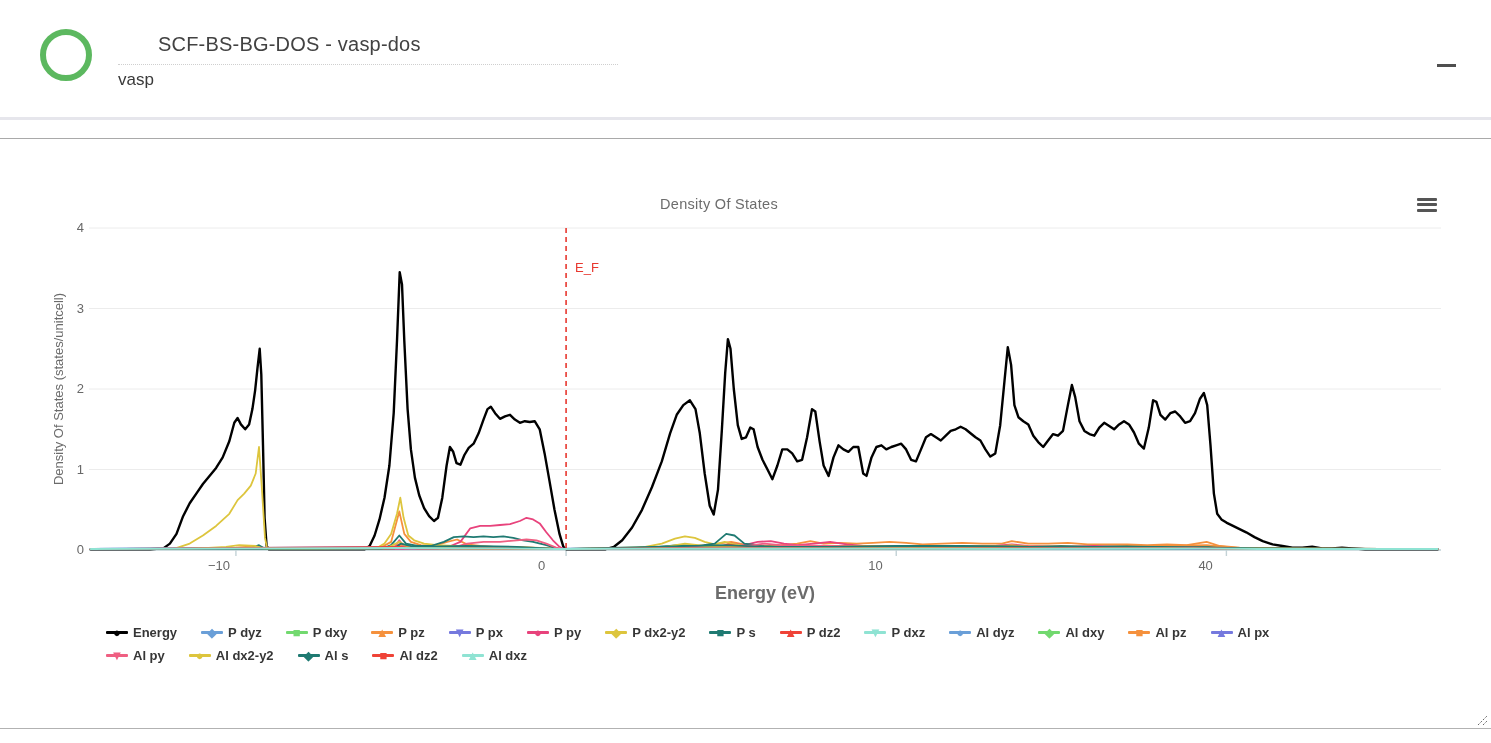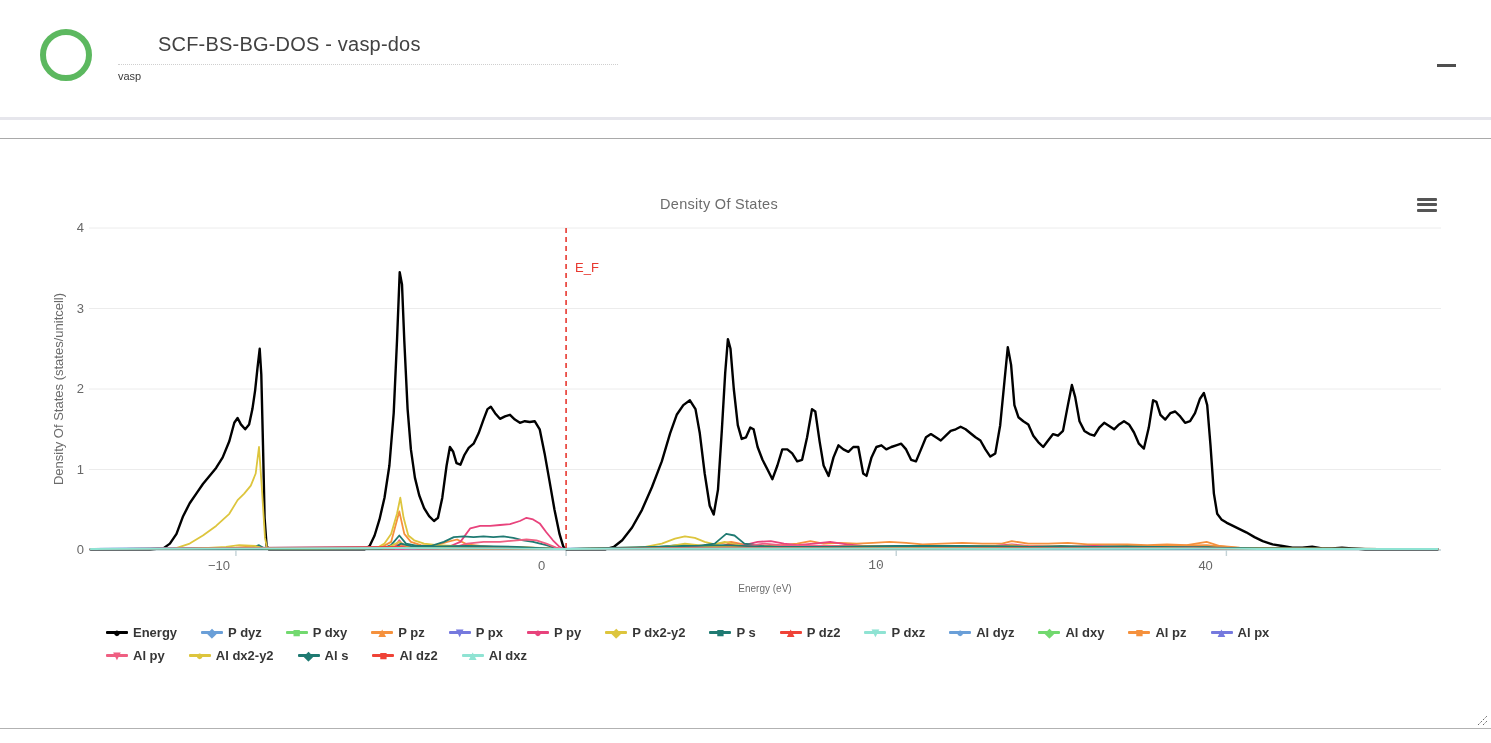--- a/index.html
+++ b/index.html
@@ -14,21 +14,21 @@
   }
   .card-title{
     position:absolute;left:118px;top:33px;font-size:20px;color:#424242;
     white-space:nowrap;letter-spacing:.2px;margin-left:40px;
   }
   .title-underline{
     position:absolute;left:118px;top:64px;width:500px;height:0;
     border-bottom:1px dotted #cfcfcf;
   }
   .card-subtitle{
-    position:absolute;left:118px;top:70px;font-size:11px;color:#3a3a3a;
+    position:absolute;left:118px;top:70px;font-size:17px;color:#3a3a3a;
   }
   .minimize-btn{
     position:absolute;left:1430px;top:48px;width:32px;height:24px;border:none;
     background:transparent;cursor:pointer;padding:0;
   }
   .minimize-bar{width:19px;height:3px;background:#4f4f4f;margin:10px auto 0 auto;}
   .hdr-divider-light{position:absolute;left:0;top:117px;width:1491px;height:3px;background:#e6e6ec;}
   .hdr-divider-dark{position:absolute;left:0;top:138px;width:1491px;height:1px;background:#a9a9a9;}
   .cell-bottom{position:absolute;left:0;top:728px;width:1491px;height:1px;background:#b2b2b2;}
   .resize-handle{position:absolute;left:1474px;top:712px;width:16px;height:16px;cursor:nwse-resize;}
@@ -42,21 +42,21 @@
     position:absolute;left:1413px;top:193px;width:28px;height:26px;border:none;
     background:transparent;cursor:pointer;padding:3px 4px;
   }
   .hamburger{width:20px;height:3px;background:#555;margin:0 auto 2.5px auto;border-radius:1px;}
   .y-title{
     position:absolute;left:58px;top:389px;transform:translate(-50%,-50%) rotate(-90deg);
     white-space:nowrap;font-size:13px;color:#6b6b6b;
   }
   .x-title{
     position:absolute;left:89px;top:583px;width:1352px;text-align:center;
-    font-size:10px;color:#6b6b6b;
+    font-size:18px;color:#6b6b6b;font-weight:bold;
   }
   #plot-svg{position:absolute;left:89px;top:228px;overflow:visible;}
   .tick-label{position:absolute;font-size:13px;color:#686868;}
   .tick-label.y{width:42px;text-align:right;}
   .tick-label.x{width:56px;}
   .fermi-label{position:absolute;font-size:13px;color:#e8382f;white-space:nowrap;}
 
   
   .legend{
     position:absolute;left:106px;top:622px;width:1320px;
@@ -131,21 +131,21 @@
       <line x1="477.079365079365" x2="477.079365079365" y1="0" y2="322" stroke="#e8382f" stroke-width="1.6" stroke-dasharray="5,4"></line>
     </svg>
   <div id="tick-labels">
       <div class="tick-label y" style="left: 42px; top: 542px;">0</div>
       <div class="tick-label y" style="left: 42px; top: 461.5px;">1</div>
       <div class="tick-label y" style="left: 42px; top: 381px;">2</div>
       <div class="tick-label y" style="left: 42px; top: 300.5px;">3</div>
       <div class="tick-label y" style="left: 42px; top: 220px;">4</div>
       <div class="tick-label x" style="left: 207.921px; top: 558px;">−10</div>
       <div class="tick-label x" style="left: 538.079px; top: 558px;">0</div>
-      <div class="tick-label x" style="left: 868.238px; top: 558px; font-family: Liberation Mono, monospace;">10</div>
+      <div class="tick-label x" style="left: 868.238px; top: 558px;">10</div>
       <div class="tick-label x" style="left: 1198.4px; top: 558px;">40</div>
     </div>
   <div class="fermi-label" id="fermi-label" style="left: 575.079px; top: 234px; margin-top: 26px;">E_F</div>
 
   <div class="x-title">Energy (eV)</div>
 
   <div class="legend" id="legend">
       <div class="legend-row">
         <div class="legend-item">
           <span class="lg-mark">

